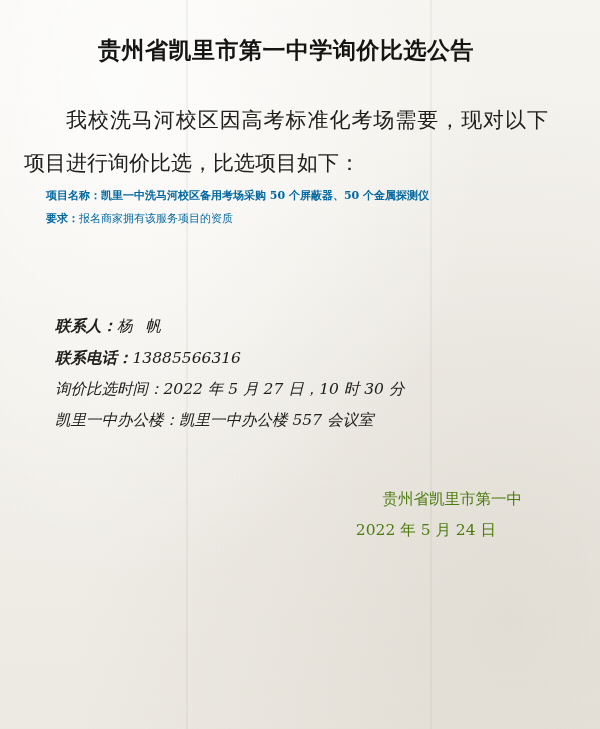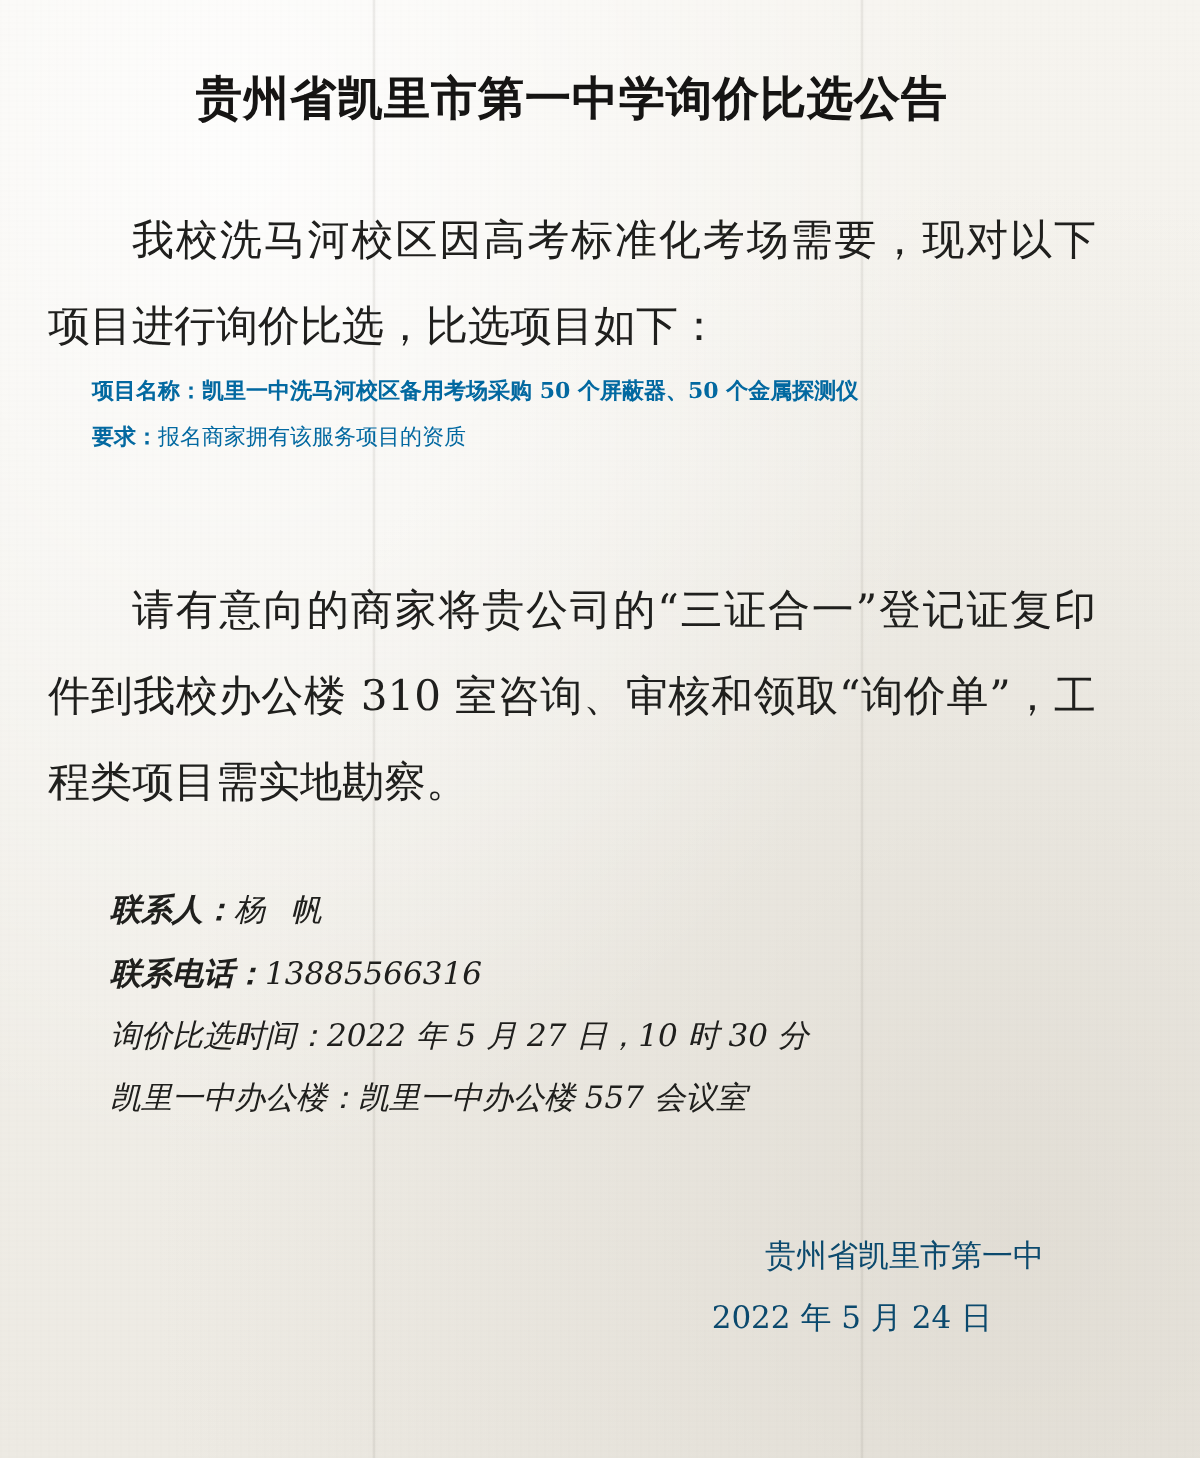--- a/index.html
+++ b/index.html
@@ -102,21 +102,21 @@
   .name-spaced { letter-spacing: 4px; }
 
   .signature {
     margin-top: 48px;
     text-align: right;
     padding-right: 26px;
   }
   .signature div {
     font-size: 15.5px;
     line-height: 2.0;
-    color: #0c4a6e;
+    color: #4d7c0f;
   }
   .sig-date { padding-right: 26px; }
 </style>
 </head>
 <body>
 
 <div class="paper"></div>
 <div class="fold f1"></div>
 <div class="fold f2"></div>
 
@@ -129,21 +129,20 @@
   <p class="block-item indent-1">
     <span class="label-bold">项目名称：</span><span class="label-bold">凯里一中洗马河校区备用考场采购 50 个屏蔽器、50 个金属探测仪</span>
   </p>
 
   <p class="block-item indent-1">
     <span class="label-bold">要求：</span><span>报名商家拥有该服务项目的资质</span>
   </p>
 
   <div class="spacer-lg"></div>
 
-  <p class="para indent">请有意向的商家将贵公司的“三证合一”登记证复印件到我校办公楼 310 室咨询、审核和领取“询价单”，工程类项目需实地勘察。</p>
 
   <div class="spacer-md"></div>
 
   <ul class="contact-list">
     <li>
       <span class="k">联系人：</span><span class="name-spaced">杨 帆</span>
     </li>
     <li>
       <span class="k">联系电话：</span><span>13885566316</span>
     </li>

